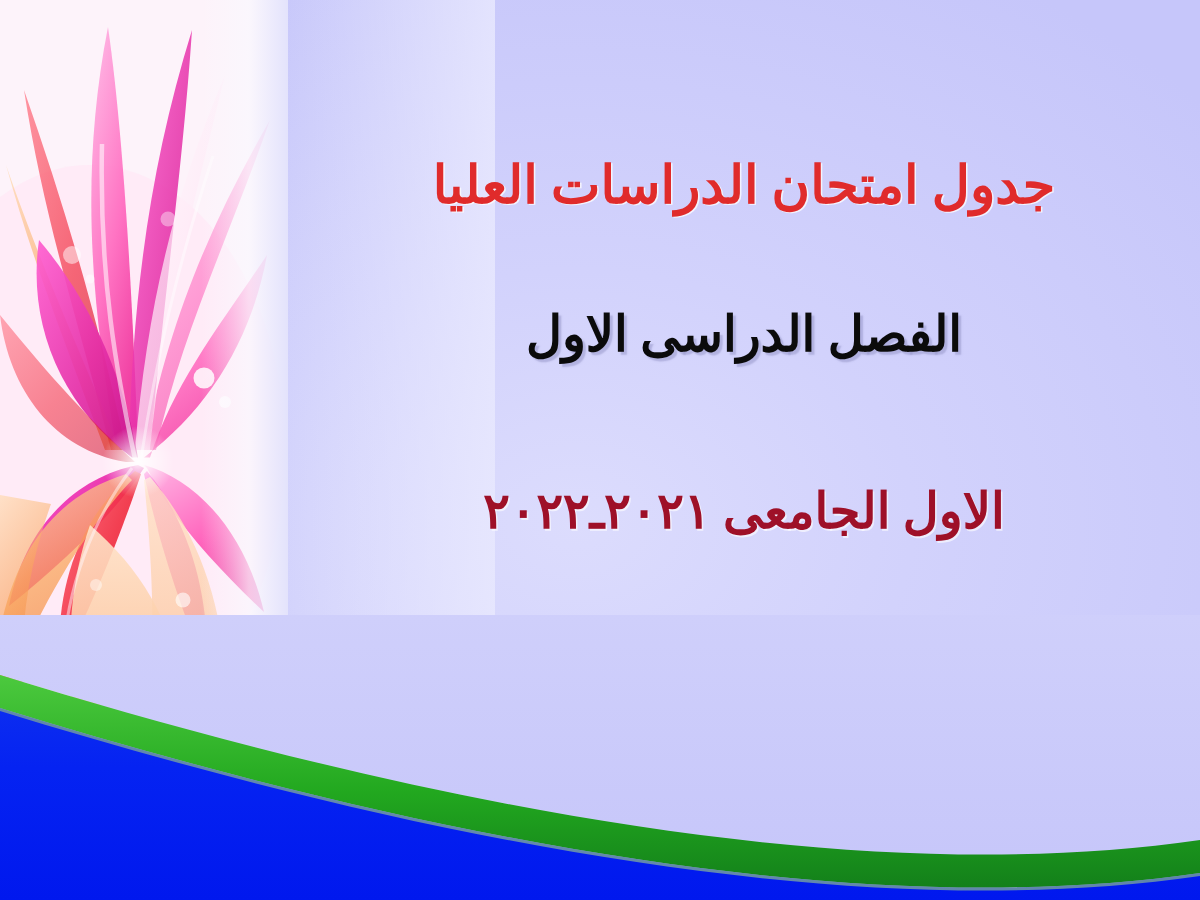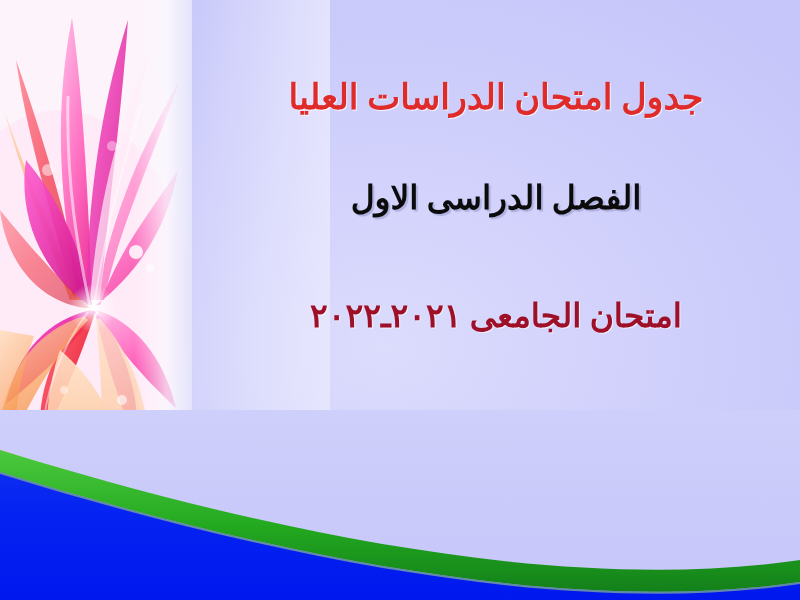--- a/index.html
+++ b/index.html
@@ -80,21 +80,21 @@
   .text-block {
     position: absolute;
     left: 192px;
     top: 0;
     width: 608px;
     height: 440px;
     display: flex;
     flex-direction: column;
     align-items: center;
     justify-content: flex-start;
-    padding-top: 78px;
+    padding-top: 104px;
     box-sizing: border-box;
     direction: rtl;
   }
 
   .line {
     width: 100%;
     text-align: center;
     font-weight: bold;
     font-family: "Liberation Serif", "DejaVu Serif", serif;
     line-height: 1.15;
@@ -203,21 +203,21 @@
       <circle cx="122" cy="400" r="5" fill="#FFFFFF" opacity="0.6"></circle>
       <circle cx="64" cy="390" r="4" fill="#FFFFFF" opacity="0.45"></circle>
       <circle cx="112" cy="146" r="5" fill="#FFFFFF" opacity="0.4"></circle>
     </svg>
     <div class="floral-fade"></div>
   </div>
 
   <div class="text-block">
     <div class="line line-title">جدول امتحان الدراسات العليا</div>
     <div class="line line-term">الفصل الدراسى الاول</div>
-    <div class="line line-year">امتحان الجامعى ٢٠٢١ـ٢٠٢٢</div>
+    <div class="line line-year">الاول الجامعى ٢٠٢١ـ٢٠٢٢</div>
   </div>
 
   <div class="footer-curve">
     <svg viewBox="0 0 800 190" preserveAspectRatio="none" aria-hidden="true">
       <defs>
         <linearGradient id="gBlue" x1="0" y1="0" x2="0" y2="1">
           <stop offset="0%" stop-color="#0B2CF0"></stop>
           <stop offset="30%" stop-color="#0523F2"></stop>
           <stop offset="100%" stop-color="#0018EE"></stop>
         </linearGradient>

